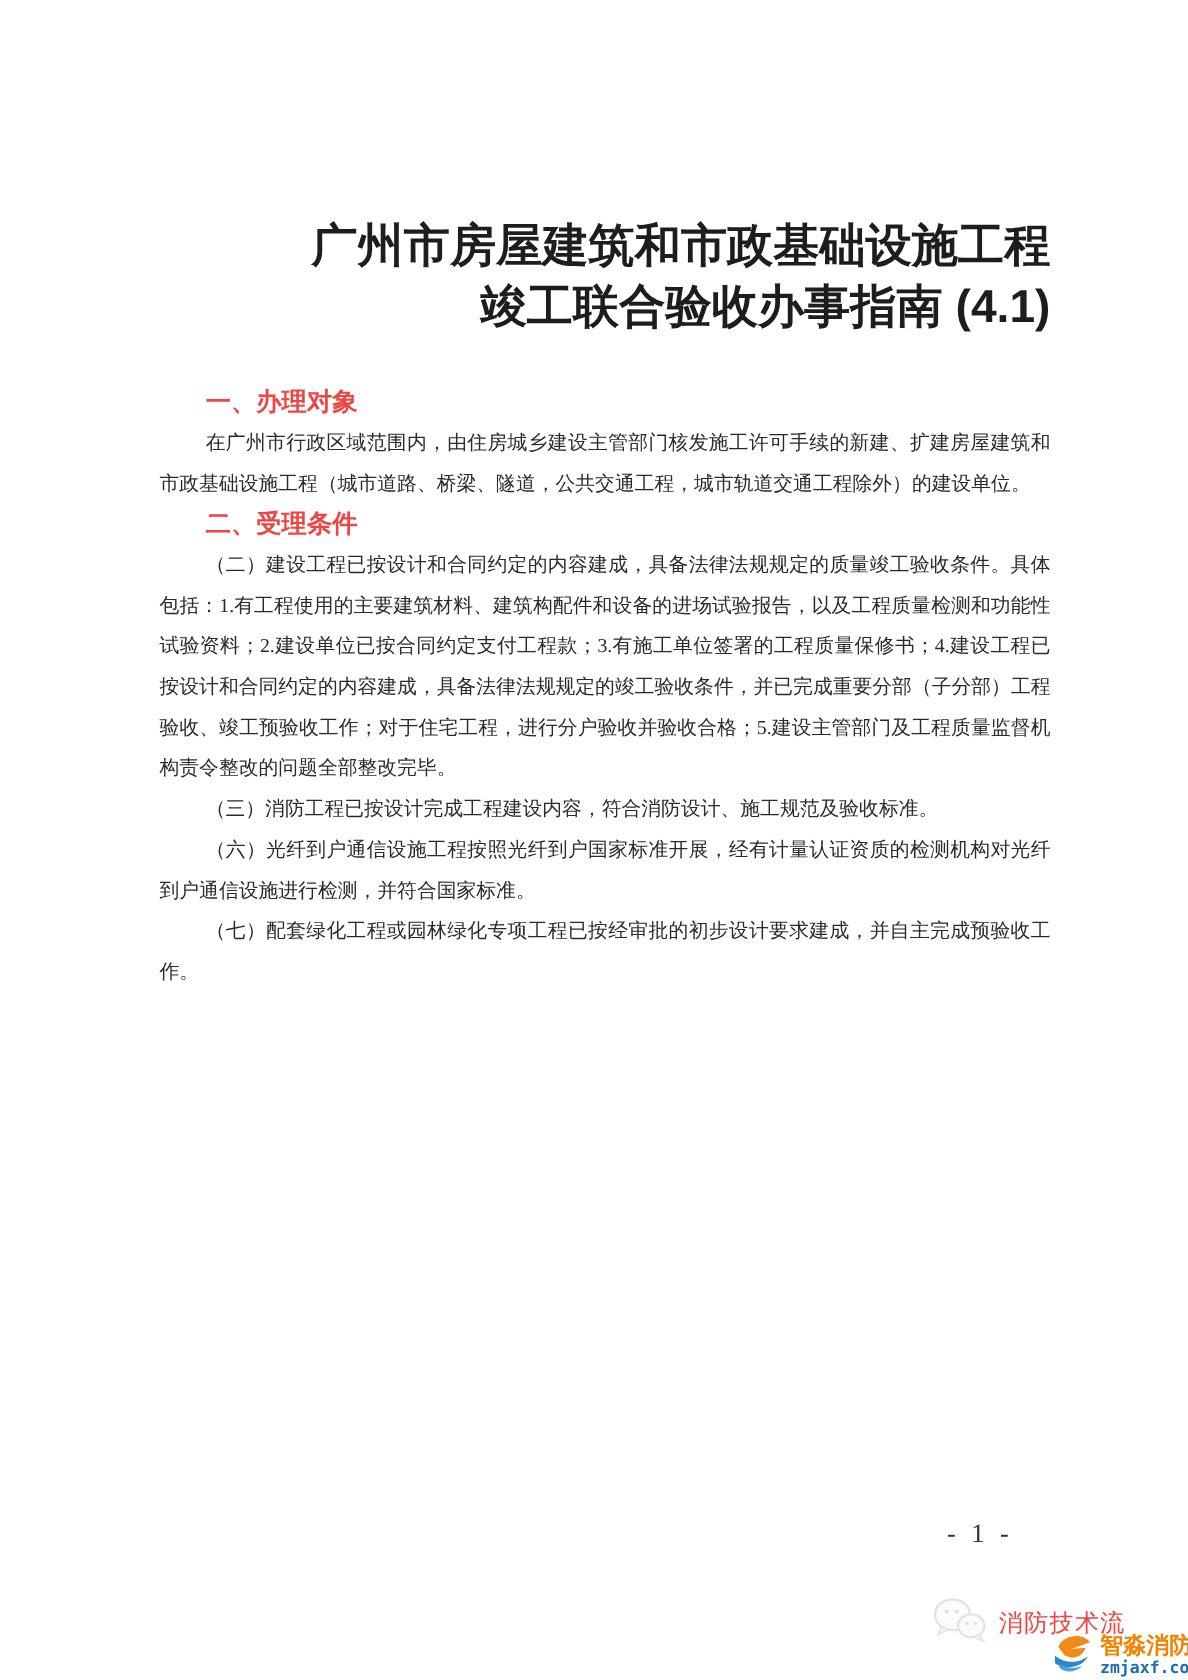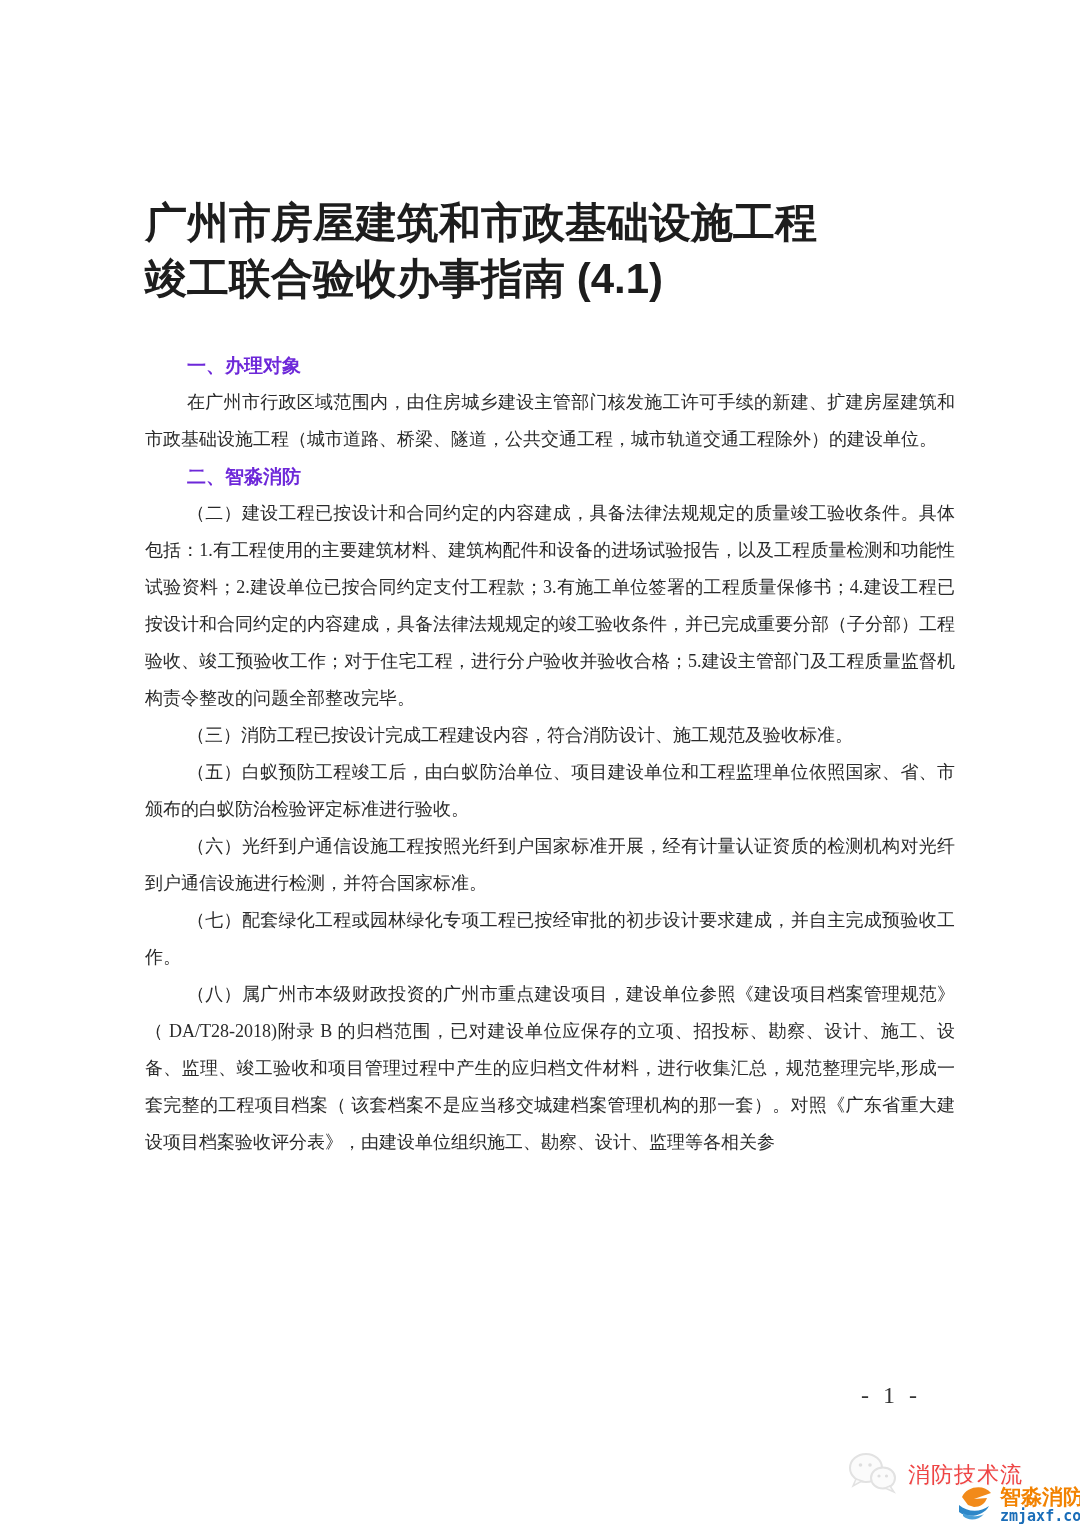--- a/index.html
+++ b/index.html
@@ -13,35 +13,35 @@
     font-family: "Liberation Serif", "DejaVu Serif", serif;
     color: #262626;
   }
   .doc {
     position: absolute;
     left: 145px;
     top: 195px;
     width: 810px;
   }
   .doc-title {
-    text-align: left;
+    text-align: right;
     font-family: "Liberation Sans", "DejaVu Sans", sans-serif;
     font-weight: 700;
     font-size: 42px;
     line-height: 56px;
     color: #1d1d1d;
     margin-bottom: 40px;
   }
   .section-heading {
     font-family: "Liberation Sans", "DejaVu Sans", sans-serif;
     font-weight: 700;
-    font-size: 19px;
+    font-size: 23px;
     line-height: 37px;
     text-indent: 42px;
-    color: #6d28d9;
+    color: #ef4444;
   }
   .para {
     font-size: 18px;
     line-height: 37px;
     text-indent: 42px;
     text-align: justify;
     color: #2a2a2a;
   }
   .page-number {
     position: absolute;
@@ -105,27 +105,25 @@
       <div>广州市房屋建筑和市政基础设施工程</div>
       <div>竣工联合验收办事指南 (4.1)</div>
     </div>
 
     <div>
       <div class="section-heading">一、办理对象</div>
       <p class="para">在广州市行政区域范围内，由住房城乡建设主管部门核发施工许可手续的新建、扩建房屋建筑和市政基础设施工程（城市道路、桥梁、隧道，公共交通工程，城市轨道交通工程除外）的建设单位。</p>
     </div>
 
     <div>
-      <div class="section-heading">二、智淼消防</div>
+      <div class="section-heading">二、受理条件</div>
       <p class="para">（二）建设工程已按设计和合同约定的内容建成，具备法律法规规定的质量竣工验收条件。具体包括：1.有工程使用的主要建筑材料、建筑构配件和设备的进场试验报告，以及工程质量检测和功能性试验资料；2.建设单位已按合同约定支付工程款；3.有施工单位签署的工程质量保修书；4.建设工程已按设计和合同约定的内容建成，具备法律法规规定的竣工验收条件，并已完成重要分部（子分部）工程验收、竣工预验收工作；对于住宅工程，进行分户验收并验收合格；5.建设主管部门及工程质量监督机构责令整改的问题全部整改完毕。</p>
       <p class="para">（三）消防工程已按设计完成工程建设内容，符合消防设计、施工规范及验收标准。</p>
-      <p class="para">（五）白蚁预防工程竣工后，由白蚁防治单位、项目建设单位和工程监理单位依照国家、省、市颁布的白蚁防治检验评定标准进行验收。</p>
       <p class="para">（六）光纤到户通信设施工程按照光纤到户国家标准开展，经有计量认证资质的检测机构对光纤到户通信设施进行检测，并符合国家标准。</p>
       <p class="para">（七）配套绿化工程或园林绿化专项工程已按经审批的初步设计要求建成，并自主完成预验收工作。</p>
-      <p class="para">（八）属广州市本级财政投资的广州市重点建设项目，建设单位参照《建设项目档案管理规范》（ DA/T28-2018)附录 B 的归档范围，已对建设单位应保存的立项、招投标、勘察、设计、施工、设备、监理、竣工验收和项目管理过程中产生的应归档文件材料，进行收集汇总，规范整理完毕,形成一套完整的工程项目档案（ 该套档案不是应当移交城建档案管理机构的那一套）。对照《广东省重大建设项目档案验收评分表》，由建设单位组织施工、勘察、设计、监理等各相关参</p>
     </div>
   </div>
 
   <div class="page-number">- 1 -</div>
 
   <div class="watermark">
     <span>
       <svg width="54" height="46" viewBox="0 0 54 46">
         <ellipse cx="20" cy="18" rx="16" ry="14" fill="#fbfbfb" stroke="#e2e2e2" stroke-width="2"></ellipse>
         <path d="M10 29 L7 36 L16 31 Z" fill="#fbfbfb" stroke="#e2e2e2" stroke-width="1.5"></path>

